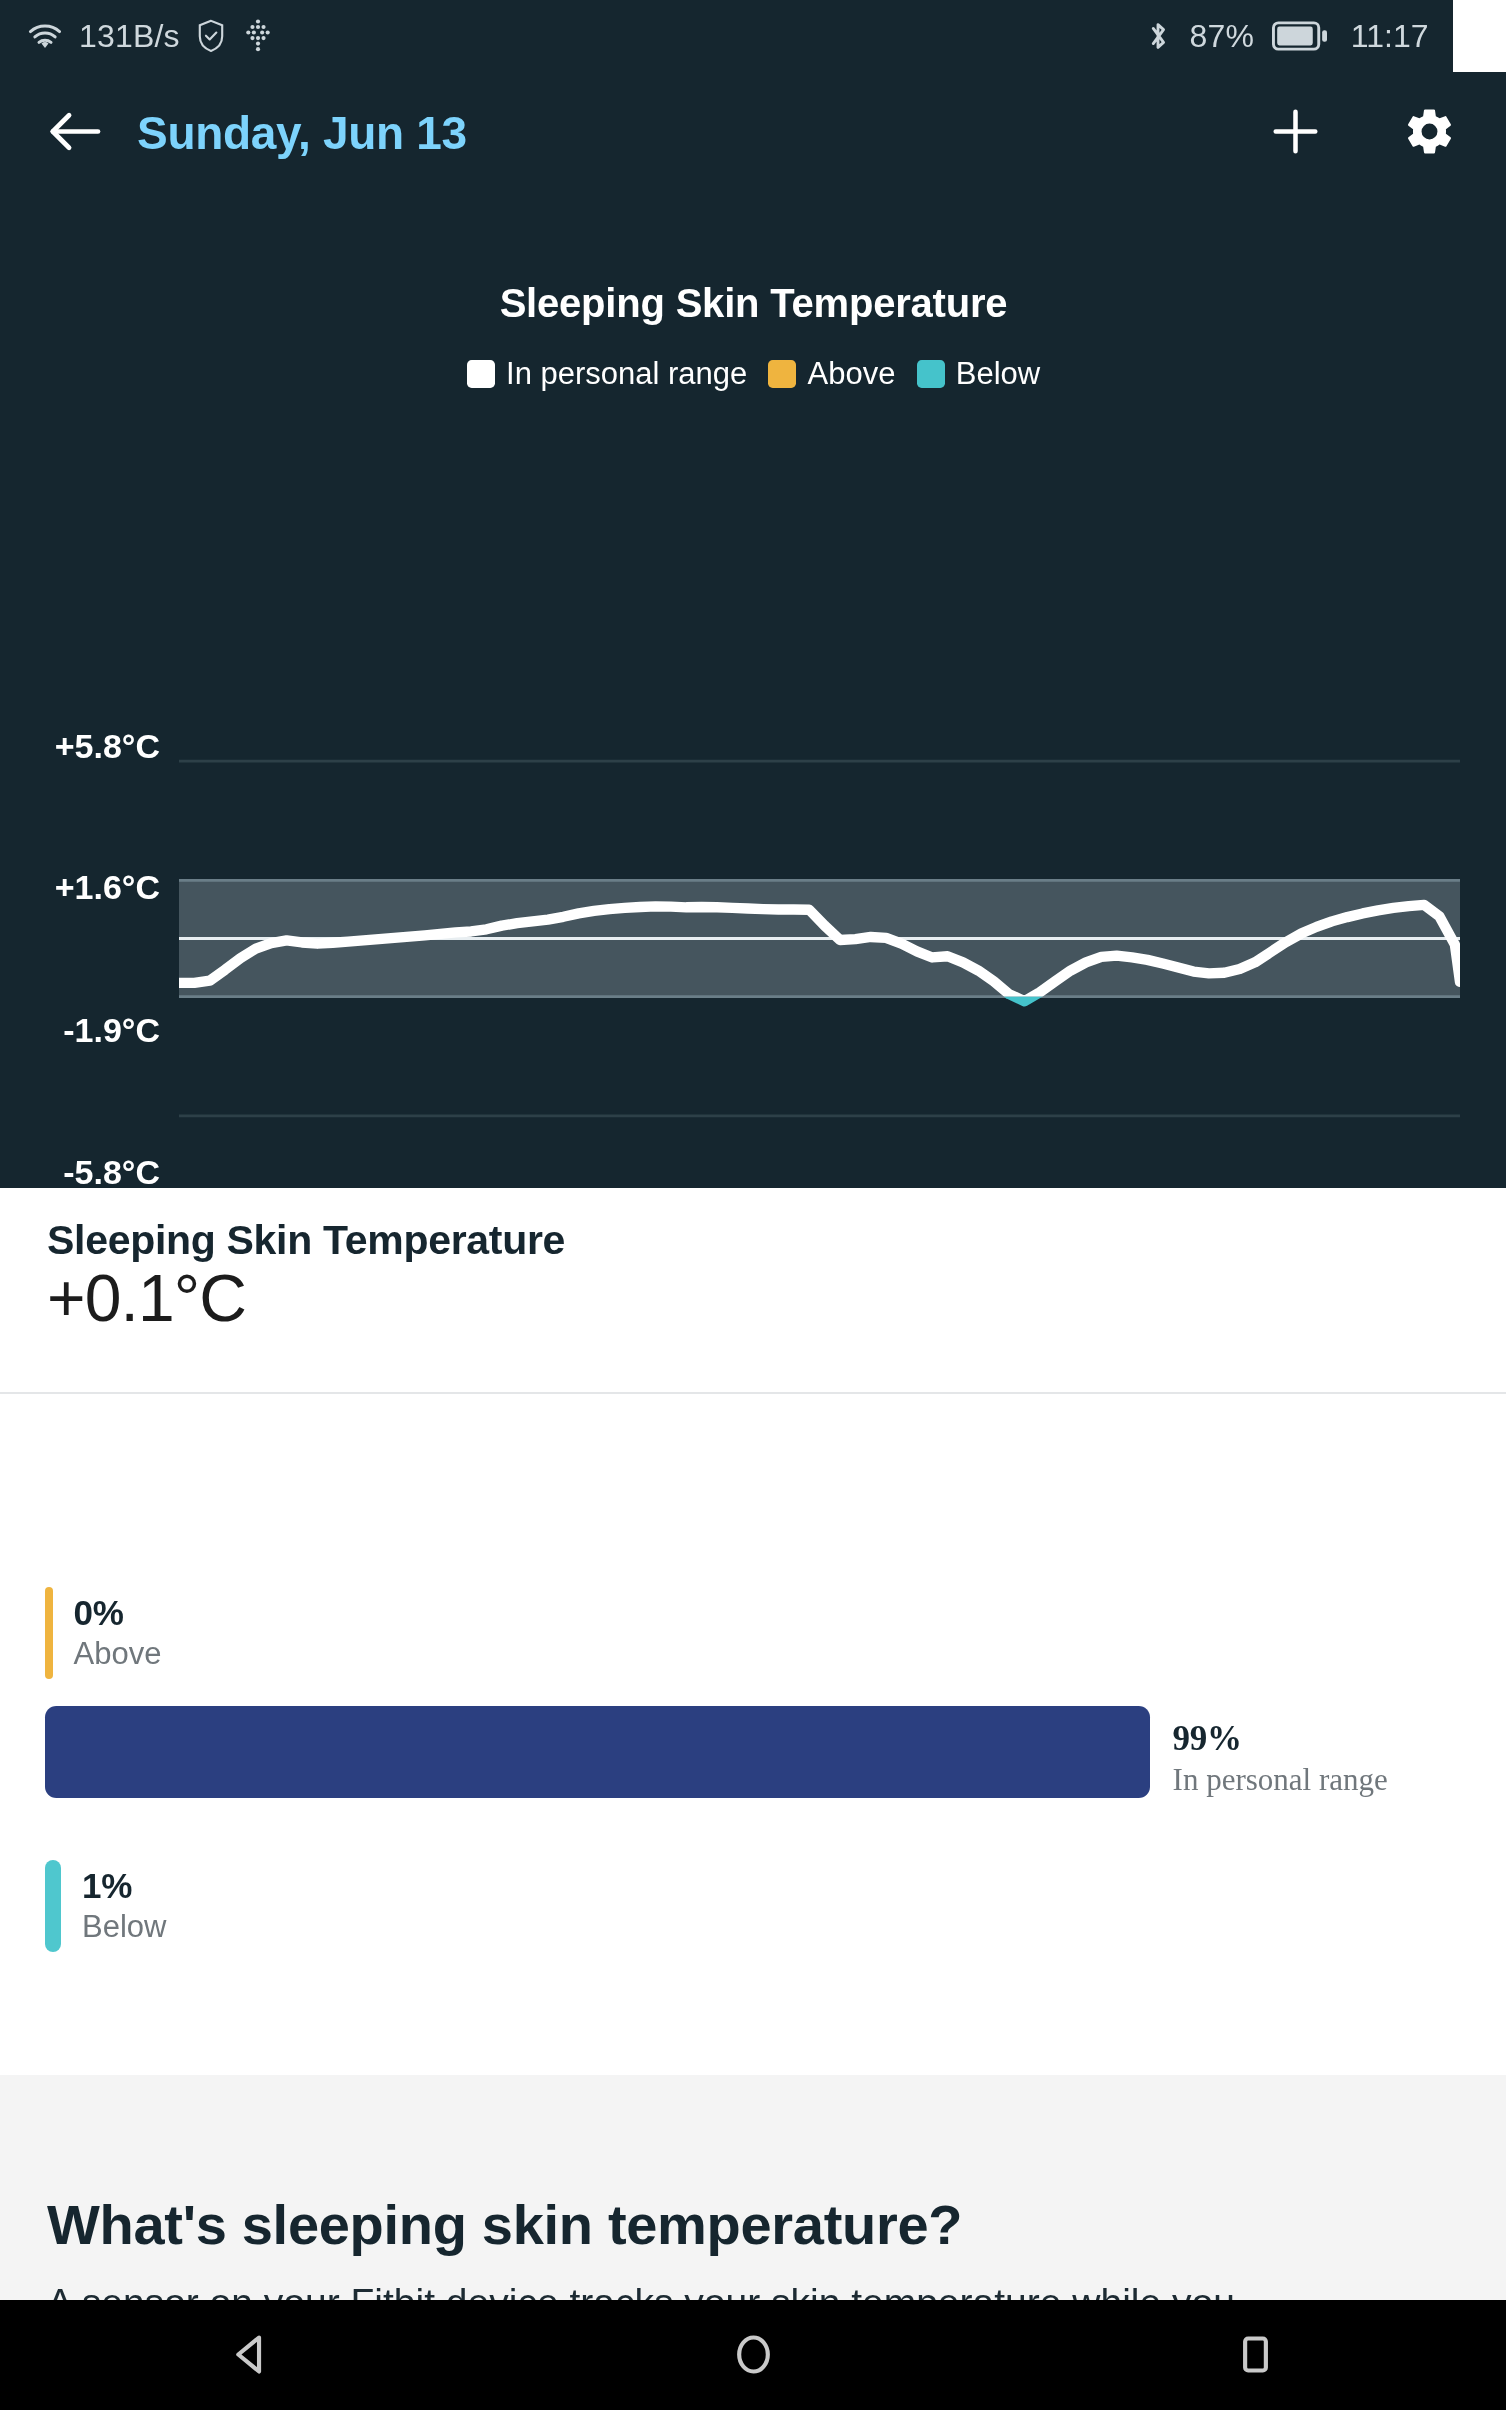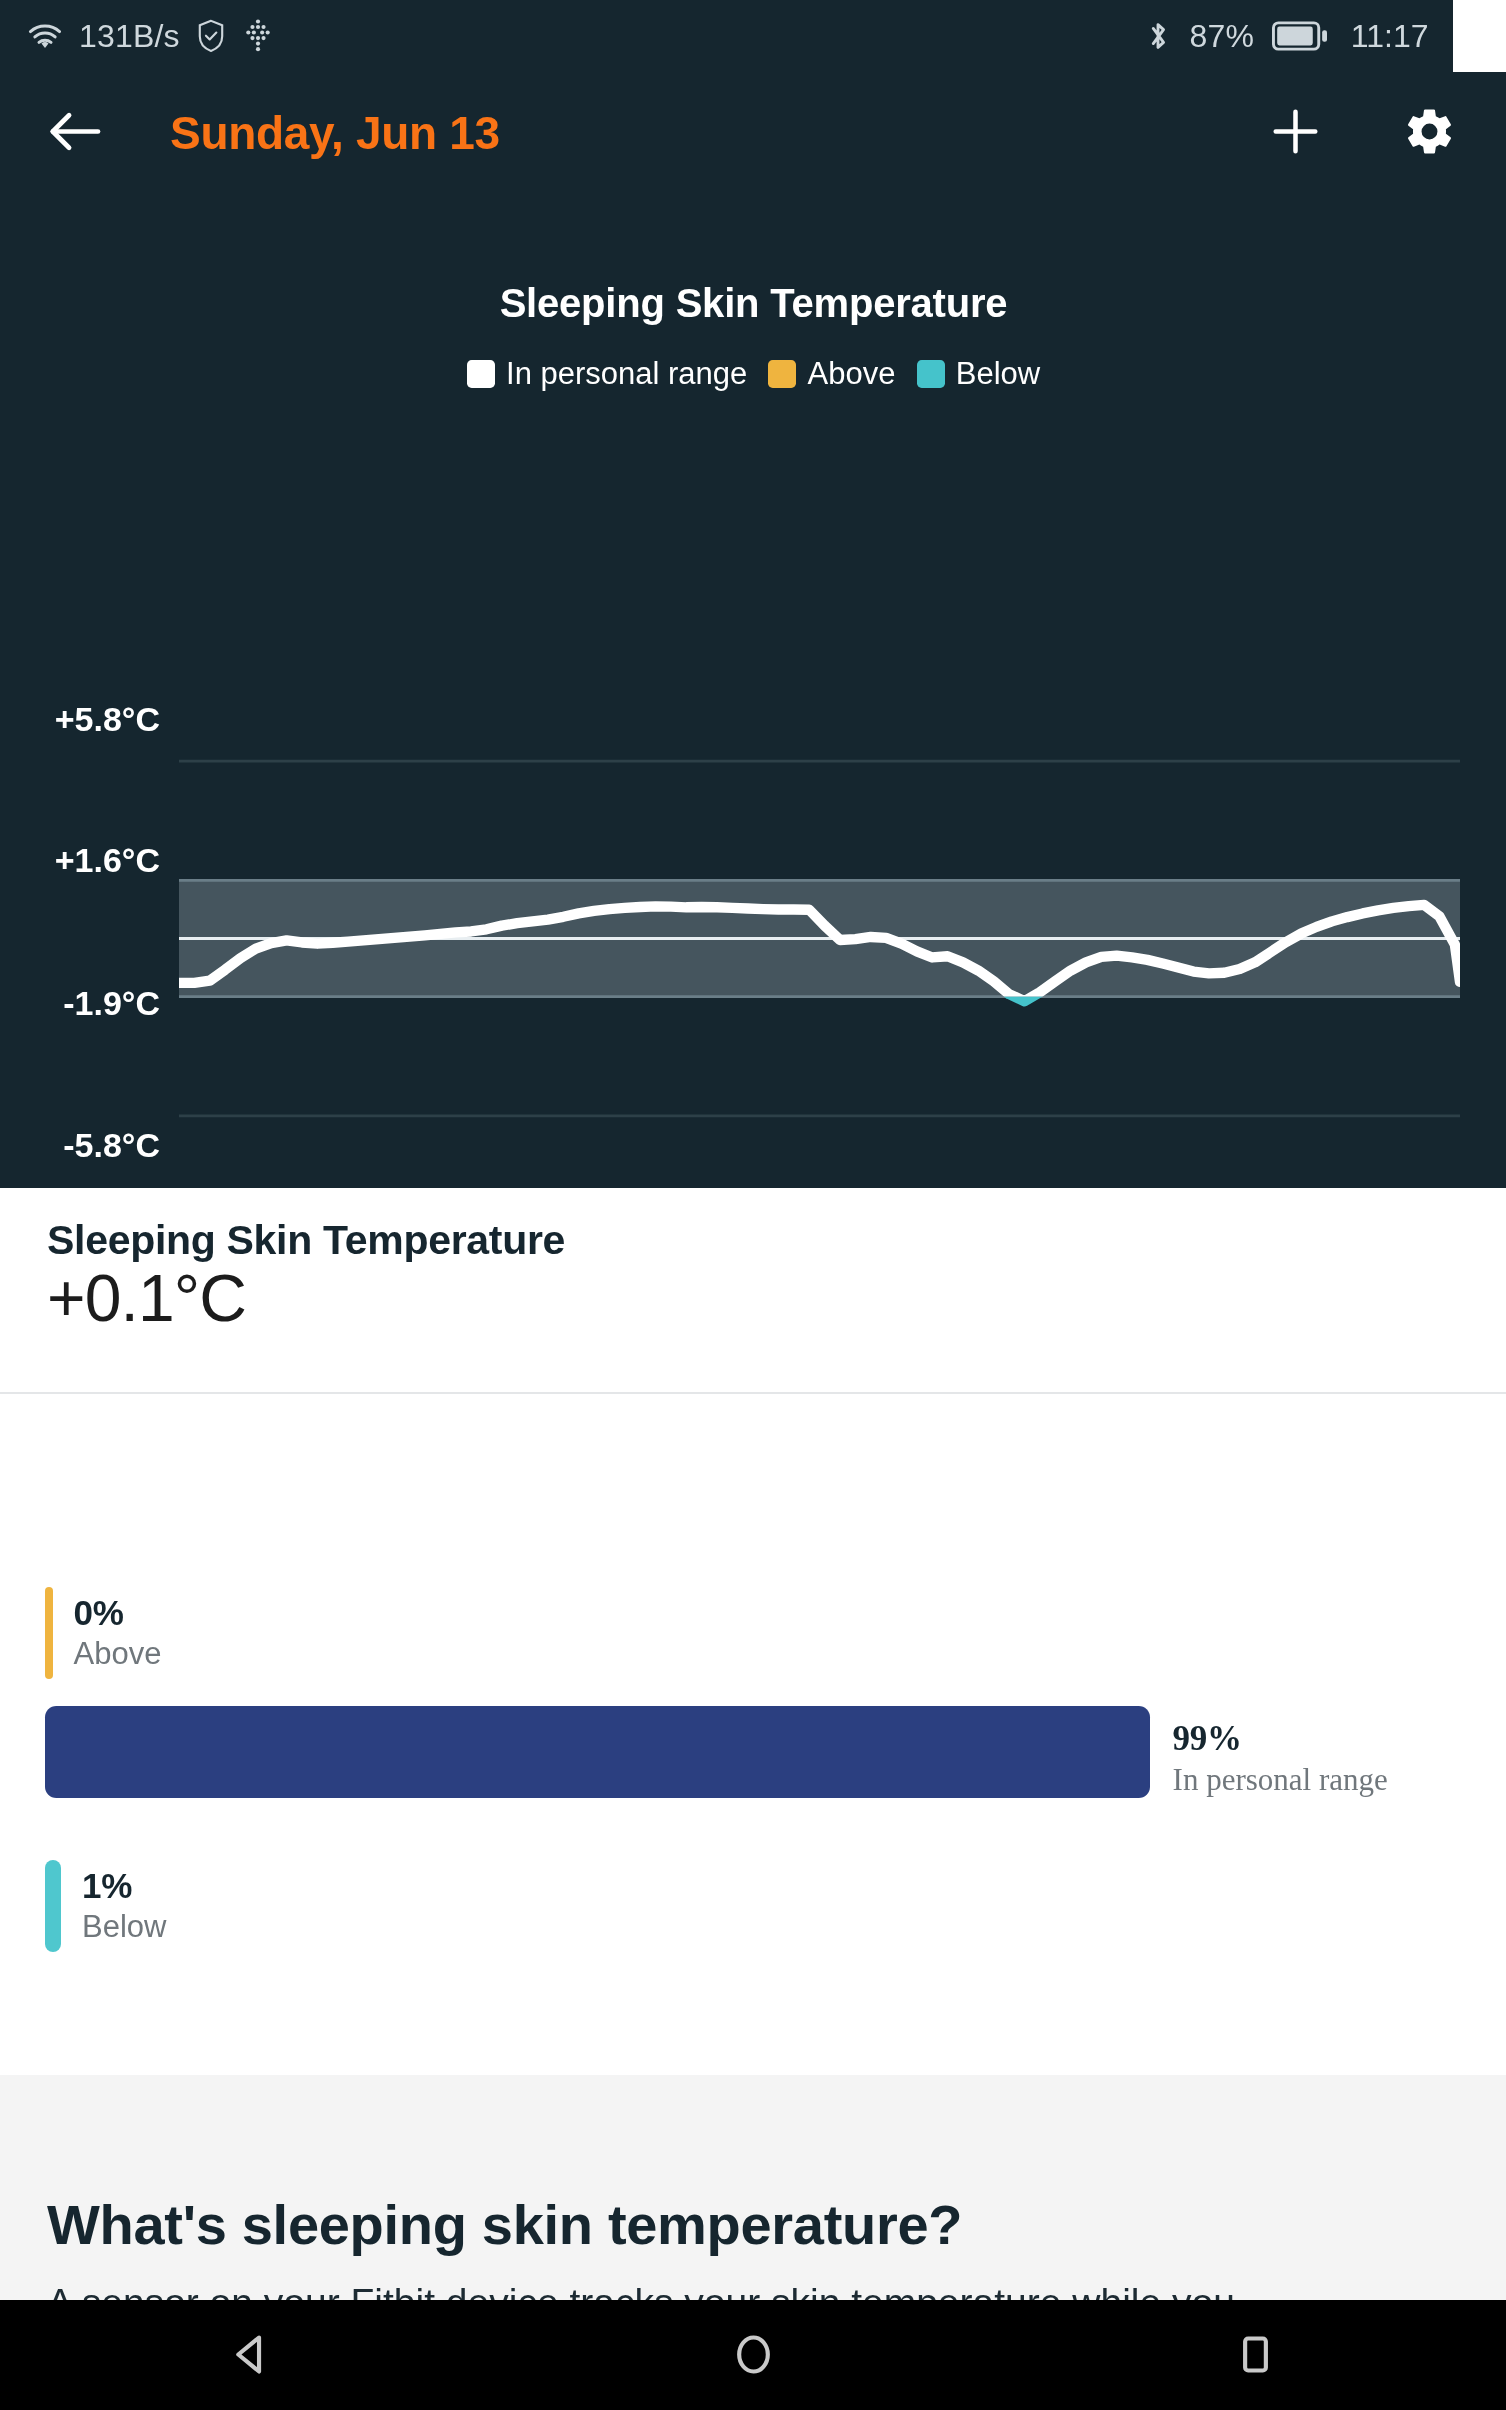--- a/index.html
+++ b/index.html
@@ -24,21 +24,21 @@
   .sb-text { font-size:32px; letter-spacing:0.2px; color:#cfd8dd; }
   .sb-time { font-size:32px; color:#cfd8dd; margin-left:5.6px; }
   .ico { display:inline-block; line-height:0; }
 
   
   .appbar {
     position:absolute; top:72px; left:0; width:1507px; height:122px;
     background:#15262f; display:flex; align-items:center;
   }
   .appbar .back { margin-left:43px; width:62px; height:62px; display:flex; align-items:center; justify-content:center; }
-  .appbar .title { margin-left:65px; color:#f97316; font-size:46px; font-weight:600; letter-spacing:-0.3px; }
+  .appbar .title { margin-left:32px; color:#7dd3fc; font-size:46px; font-weight:600; letter-spacing:-0.3px; }
   .appbar .spacer { flex:1; }
   .appbar .plus  { width:66px; height:66px; display:flex; align-items:center; justify-content:center; margin-right:68px; }
   .appbar .gear  { width:66px; height:66px; display:flex; align-items:center; justify-content:center; margin-right:45px; }
 
   
   .chartpanel {
     position:absolute; top:194px; left:0; width:1507px; height:994px;
     background:#15262f; color:#fff;
   }
   .chart-title {
@@ -50,21 +50,21 @@
     display:flex; align-items:center; justify-content:center; gap:21px;
     font-size:31px; color:#ffffff;
   }
   .legend .entry { display:flex; align-items:center; gap:11.3px; }
   .swatch { width:28px; height:28px; border-radius:4.7px; display:block; }
 
   .plot { position:absolute; left:179px; top:509px; width:1281px; height:471px; }
   .plot svg { display:block; }
 
   .ylabel { position:absolute; right:0; font-size:34px; font-weight:600; color:#ffffff; white-space:nowrap; text-align:right; }
-  .ylabels { position:absolute; left:0; top:490px; width:160px; height:471px; }
+  .ylabels { position:absolute; left:0; top:517px; width:160px; height:471px; }
 
   .xlabel { position:absolute; top:1037px; font-size:29px; color:#8c9ba3; }
   .xlabel.start { left:179px; }
   .xlabel.end   { right:47px; }
 
   
   .white-sec { position:absolute; top:1188px; left:0; width:1507px; height:887px; background:#ffffff; }
   .sec-head {
     position:absolute; top:0; left:0; width:1507px; height:104px;
     display:flex; align-items:center; padding-left:47px;

